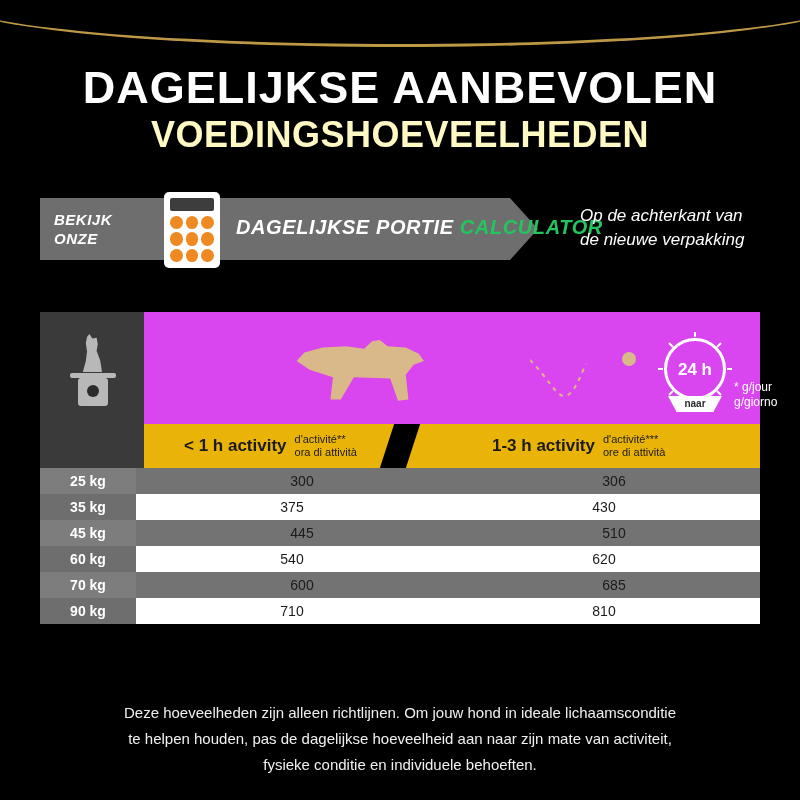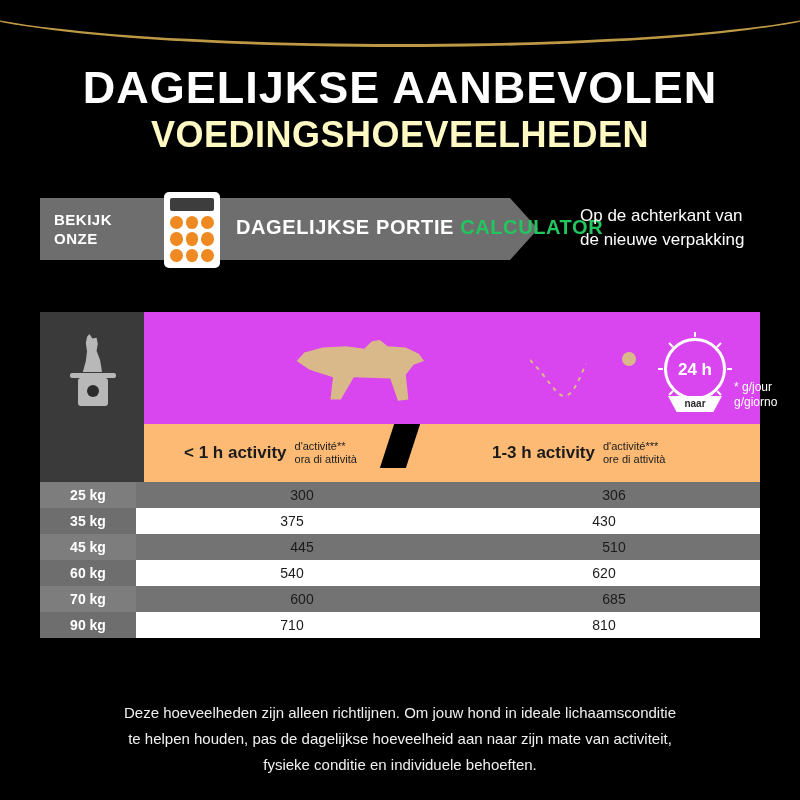--- a/index.html
+++ b/index.html
@@ -57,20 +57,21 @@
     color: #fef9c3;
     margin: 0;
   }
   
   .banner {
     position: absolute;
     top: 198px;
     left: 40px;
     width: 720px;
     height: 52px;
+    font-style: italic;
   }
   .banner-shape {
     position: absolute;
     left: 0;
     top: 0;
     height: 62px;
     width: 498px;
     background: #6e6e6e;
     clip-path: polygon(0 0, 470px 0, 498px 31px, 470px 62px, 0 62px);
   }
@@ -282,22 +283,22 @@
     position: absolute;
     left: 590px;
     top: 68px;
     font-size: 12px;
     line-height: 15px;
     color: #ffffff;
   }
   
   .sub-head {
     display: flex;
-    height: 58px;
-    background: #fdba74;
+    height: 44px;
+    background: #eab308;
     color: #1b1b1b;
     position: relative;
   }
   .sub-left-pad {
     width: 104px;
     background: #3a3a3a;
   }
   .sub-col {
     flex: 1;
     display: flex;

